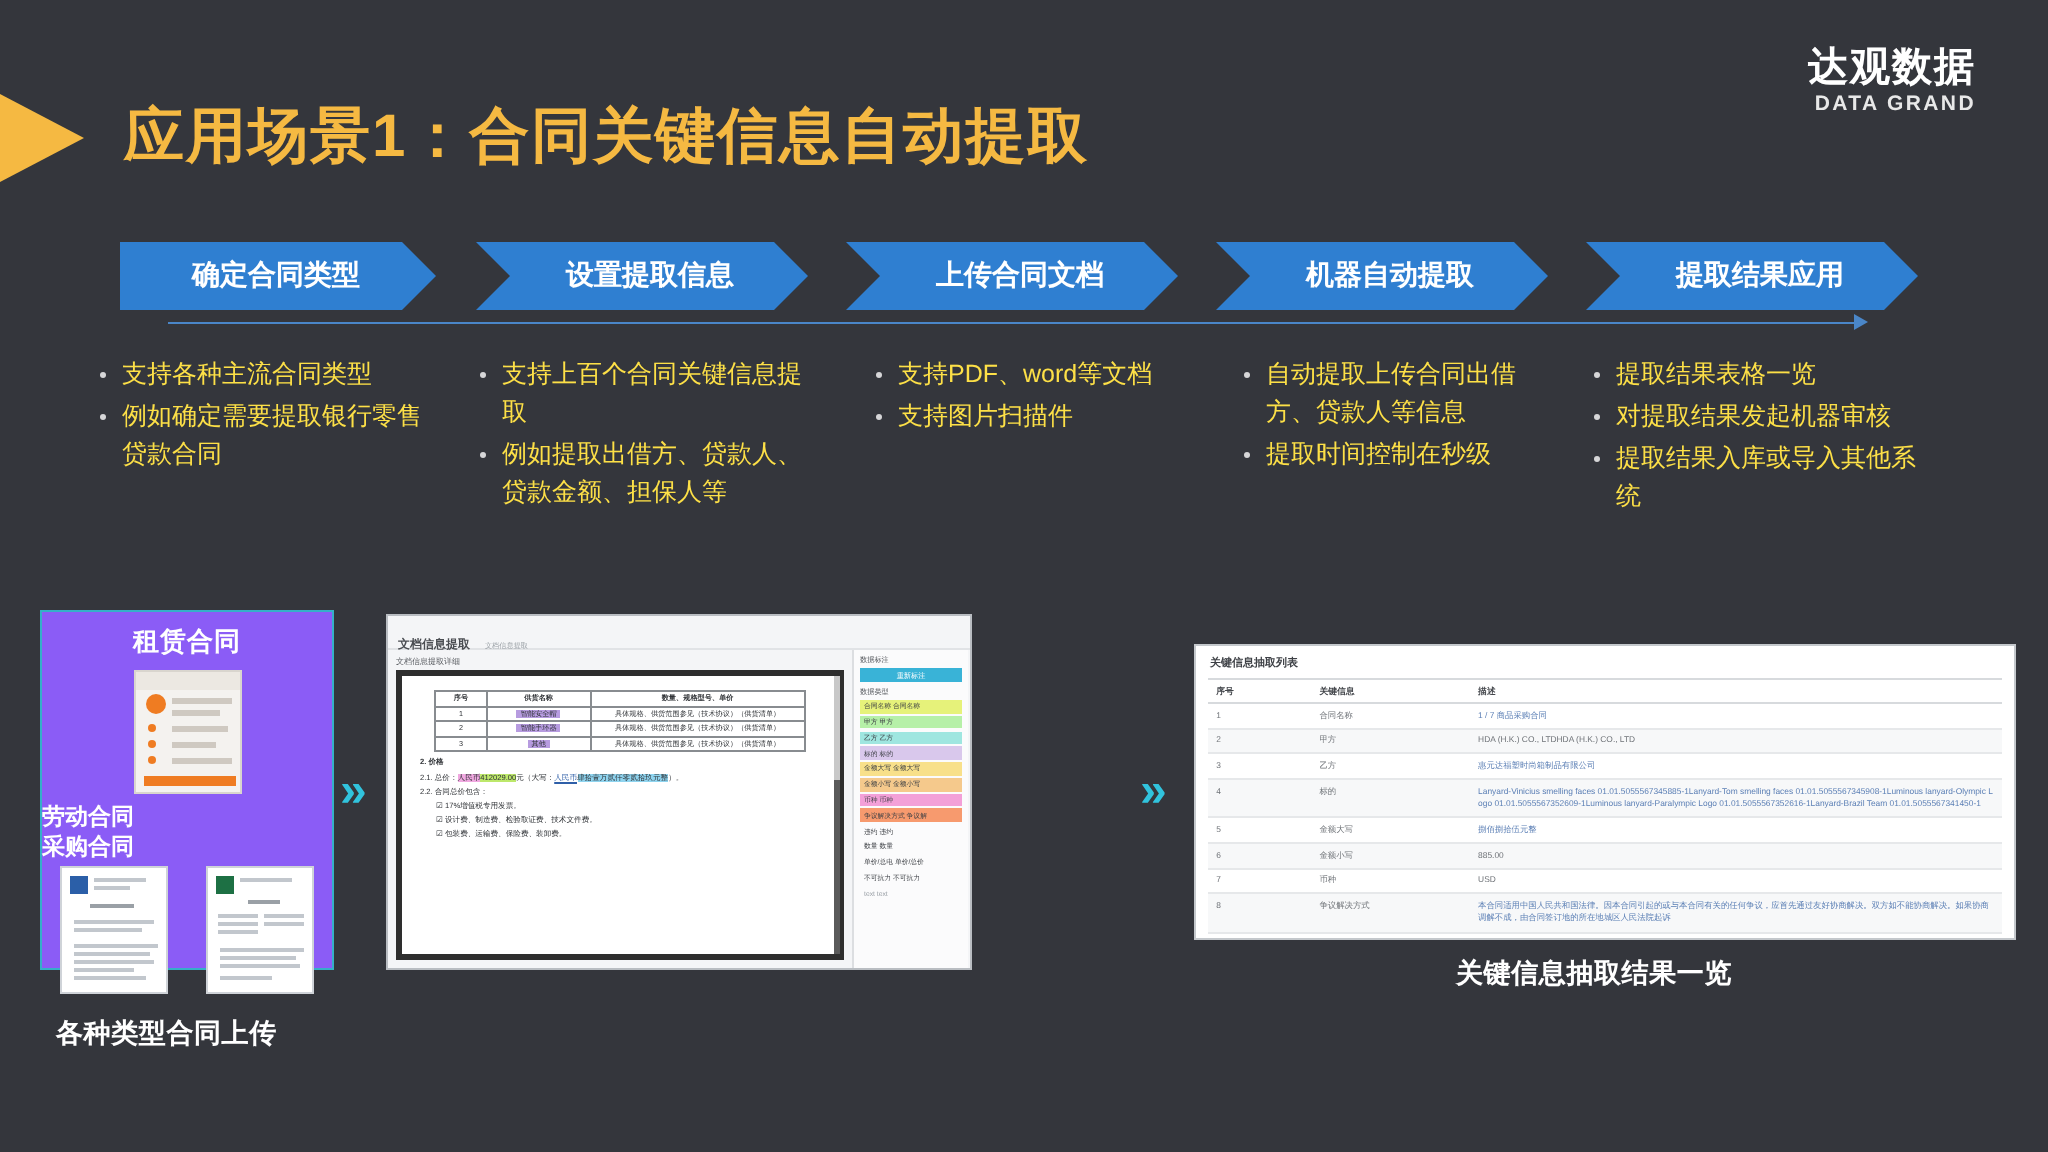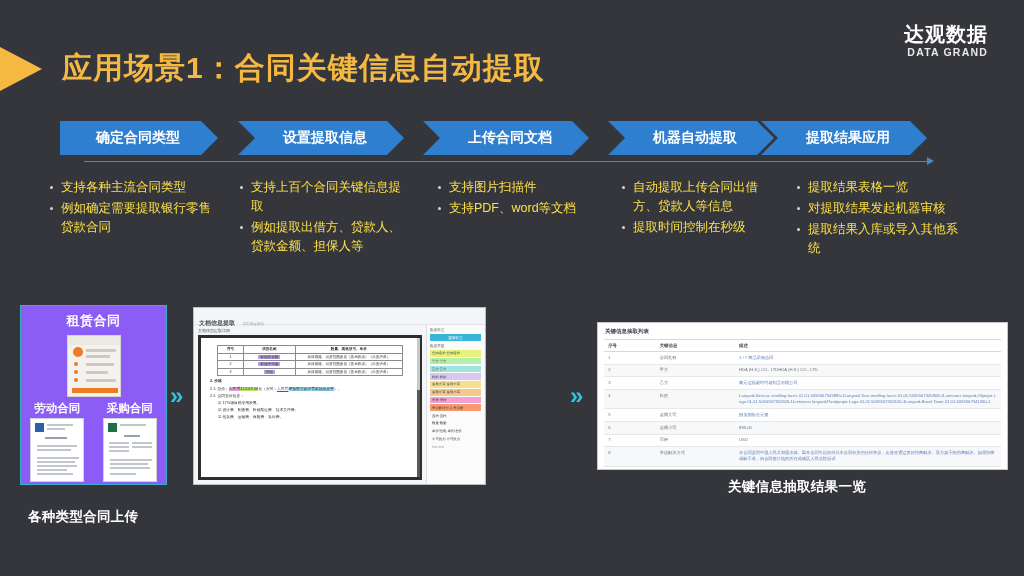--- a/index.html
+++ b/index.html
@@ -86,21 +86,21 @@
     position: relative; overflow: hidden;
   }
   .tl-top { height: 9px; background: #ece8e2; }
   .tl-circle { position: absolute; left: 5px; top: 11px; width: 10px; height: 10px; border-radius: 50%; background: #ef7c22; }
   .tl-bar { position: absolute; left: 18px; height: 3px; background: #cfc9c1; }
   .tl-dot { position: absolute; width: 4px; height: 4px; border-radius: 50%; background: #ef7c22; }
   .tl-foot { position: absolute; left: 4px; bottom: 3px; width: 46px; height: 5px; background: #ef7c22; }
 
   .pl-sub {
     display: flex; justify-content: space-around; margin-top: 4px;
-    color: #ffffff; font-size: 11.5px; font-weight: bold;
+    color: #ffffff; font-size: 11.5px; font-weight: bold; flex-direction: column;
   }
   .pl-docs { display: flex; justify-content: space-around; margin-top: 2px; }
   .thumb-doc {
     width: 54px; height: 64px; background: #ffffff; border: 1px solid #cfd3d8;
     position: relative; overflow: hidden;
   }
   .td-icon { position: absolute; left: 4px; top: 4px; width: 9px; height: 9px; }
   .td-line { position: absolute; height: 1.5px; background: #c2c7cd; }
 
   .sep-chev {
@@ -181,42 +181,42 @@
   </div>
 
   <div class="title-arrow"></div>
   <div class="title">应用场景1：合同关键信息自动提取</div>
 
   <div class="chev-row">
     <div class="chev first" style="left:0px;   width:158px;">确定合同类型</div>
     <div class="chev mid" style="left:178px; width:166px;">设置提取信息</div>
     <div class="chev mid" style="left:363px; width:166px;">上传合同文档</div>
     <div class="chev mid" style="left:548px; width:166px;">机器自动提取</div>
-    <div class="chev mid" style="left:701px; width:166px;">提取结果应用</div>
+    <div class="chev mid" style="left:733px; width:166px;">提取结果应用</div>
   </div>
   <div class="axis-line"></div>
   <div class="axis-arrow"></div>
 
   <div class="bullets">
     <div class="bcol" style="left:48px; width:165px;">
       <ul>
         <li>支持各种主流合同类型</li>
         <li>例如确定需要提取银行零售贷款合同</li>
       </ul>
     </div>
     <div class="bcol" style="left:238px; width:165px;">
       <ul>
         <li>支持上百个合同关键信息提取</li>
         <li>例如提取出借方、贷款人、贷款金额、担保人等</li>
       </ul>
     </div>
     <div class="bcol" style="left:436px; width:170px;">
       <ul>
+        <li>支持PDF、word等文档</li>
         <li>支持图片扫描件</li>
-        <li>支持PDF、word等文档</li>
       </ul>
     </div>
     <div class="bcol" style="left:795px; width:165px;">
       <ul>
         <li>提取结果表格一览</li>
         <li>对提取结果发起机器审核</li>
         <li>提取结果入库或导入其他系统</li>
       </ul>
     </div>
     <div class="bcol" style="left:620px; width:160px;">

